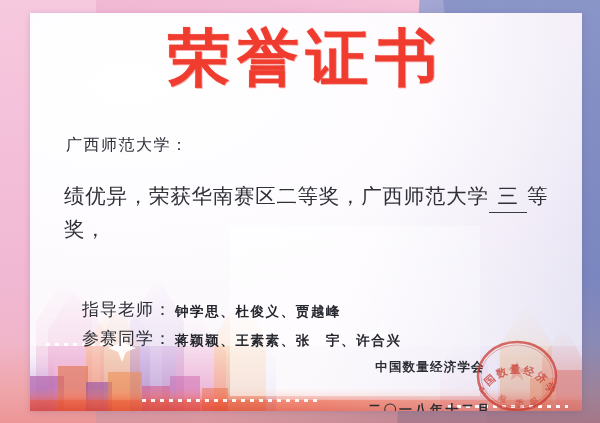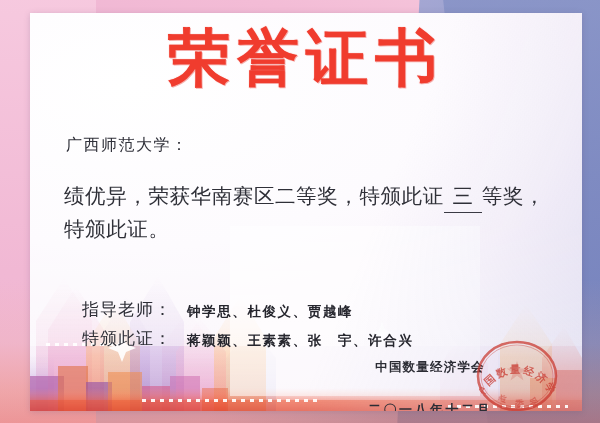--- a/index.html
+++ b/index.html
@@ -178,21 +178,21 @@
     letter-spacing: 1px;
     font-family: "DejaVu Sans", "Liberation Sans", sans-serif;
     color: #2d2e36;
   }
   .people-names {
     font-size: 13.5px;
     letter-spacing: 1.6px;
     font-family: "DejaVu Serif", "Liberation Serif", serif;
     font-weight: bold;
     color: #26262e;
-    margin-left: 15px;
+    margin-left: 3px;
   }
 
   .signature {
     position: absolute;
     right: 22px;
     top: 345px;
     width: 260px;
     text-align: center;
     color: #2c2d35;
     font-family: "DejaVu Serif", "Liberation Serif", serif;
@@ -316,31 +316,30 @@
     <div class="dotline" style="left:112px; top:386px; width:180px;"></div>
     <div class="dotline" style="left:418px; top:392px; width:120px;"></div>
 
     <div class="content">
 
       <div class="cert-title">荣誉证书</div>
 
       <div class="recipient">广西师范大学：</div>
 
       <div class="body-text">
-        <p><span>绩优异，荣获华南赛区二等奖，特颁此证</span><span class="fill-blank">三</span><span>等奖，</span></p>
-        <p><span>特颁此证。</span></p>
+        <p><span>绩优异，荣获华南赛区二等奖，广西师范大学</span><span class="fill-blank">三</span><span>等奖，</span></p>
       </div>
 
       <div class="people-block">
         <div class="people-row">
           <span class="people-label">指导老师：</span>
           <span class="people-names">钟学思、杜俊义、贾越峰</span>
         </div>
         <div class="people-row">
-          <span class="people-label">特颁此证：</span>
+          <span class="people-label">参赛同学：</span>
           <span class="people-names">蒋颖颖、王素素、张　宇、许合兴</span>
         </div>
       </div>
 
       <div class="signature">
         <div class="sig-line">中国数量经济学会</div>
         <div class="sig-date">二〇一八年十二月</div>
       </div>
 
       <div class="seal">

